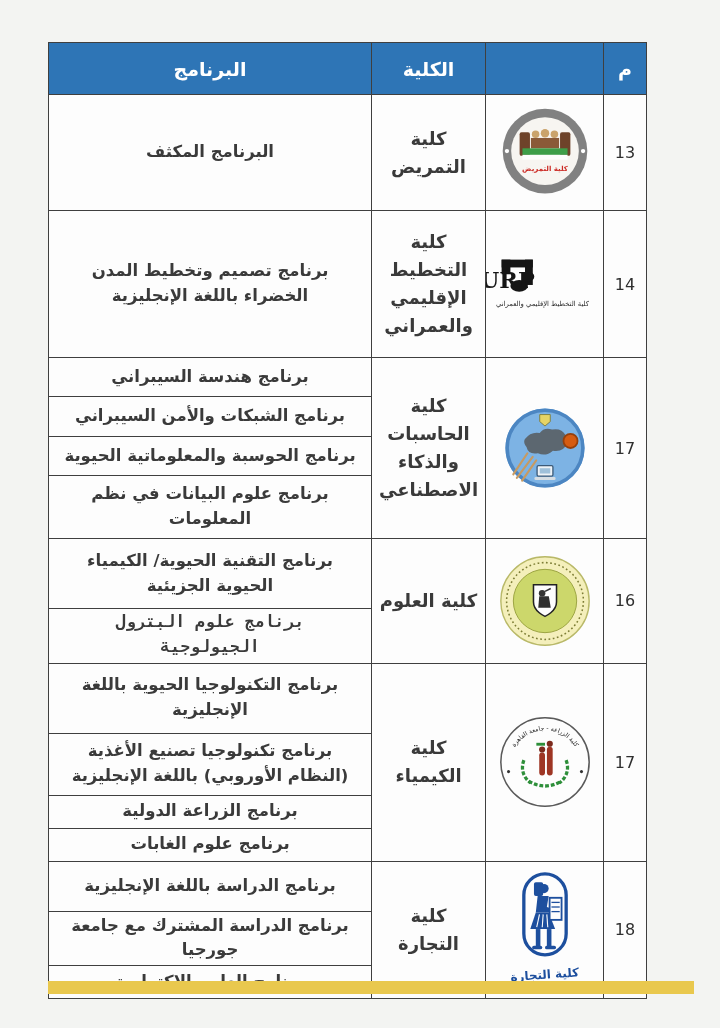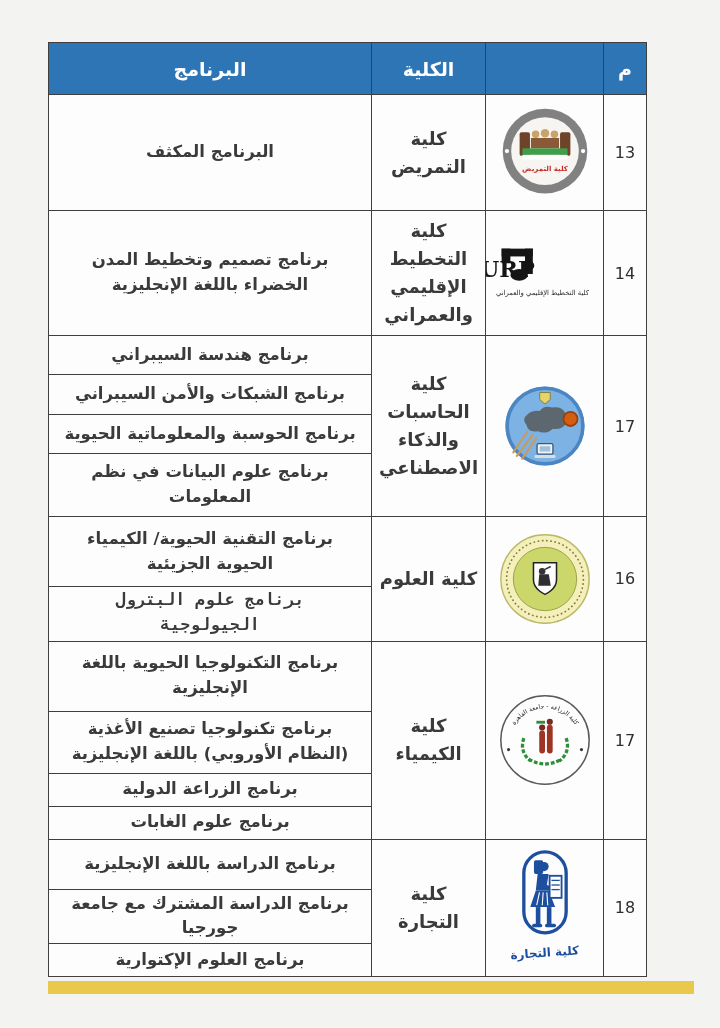--- a/index.html
+++ b/index.html
@@ -98,21 +98,21 @@
               <rect x="16" y="14" width="32" height="8" fill="#151515"></rect>
               <rect x="16" y="14" width="9" height="15" fill="#151515"></rect>
               <rect x="40" y="14" width="8" height="26" fill="#151515"></rect>
               <ellipse cx="34" cy="41" rx="9" ry="6" fill="#151515"></ellipse>
               <text x="50" y="43" font-family="DejaVu Serif, serif" font-weight="bold" font-size="23" fill="#151515">FURP</text>
               <text x="58" y="62" text-anchor="middle" font-size="7" fill="#2a2a2a">كلية التخطيط الإقليمي والعمراني</text>
             </svg>
           </div>
         </td>
         <td class="faculty-cell" rowspan="1">كلية التخطيط الإقليمي والعمراني</td>
-        <td class="program-cell" style="height: 125px;">برنامج تصميم وتخطيط المدن الخضراء باللغة الإنجليزية</td>
+        <td class="program-cell" style="height: 147px;">برنامج تصميم وتخطيط المدن الخضراء باللغة الإنجليزية</td>
       </tr>
       <tr>
         <td class="num-cell" rowspan="4">17</td>
         <td class="logo-cell" rowspan="4">
           <div class="logo-wrap">
             <svg width="88" height="88" viewBox="0 0 100 100">
               <circle cx="50" cy="50" r="45" fill="#7db3e4"></circle>
               <circle cx="50" cy="50" r="43" fill="none" stroke="#4c86c2" stroke-width="4"></circle>
               <path d="M27 40 q7 -9 17 -7 q5 -7 14 -4 q11 -2 15 6 q7 3 3 9 q-5 11 -17 9 q-8 7 -17 3 q-11 2 -13 -7 q-4 -5 -2 -9 z" fill="#5c6770"></path>
               <circle cx="79" cy="42" r="8" fill="#d65c12" stroke="#96400c" stroke-width="2"></circle>

